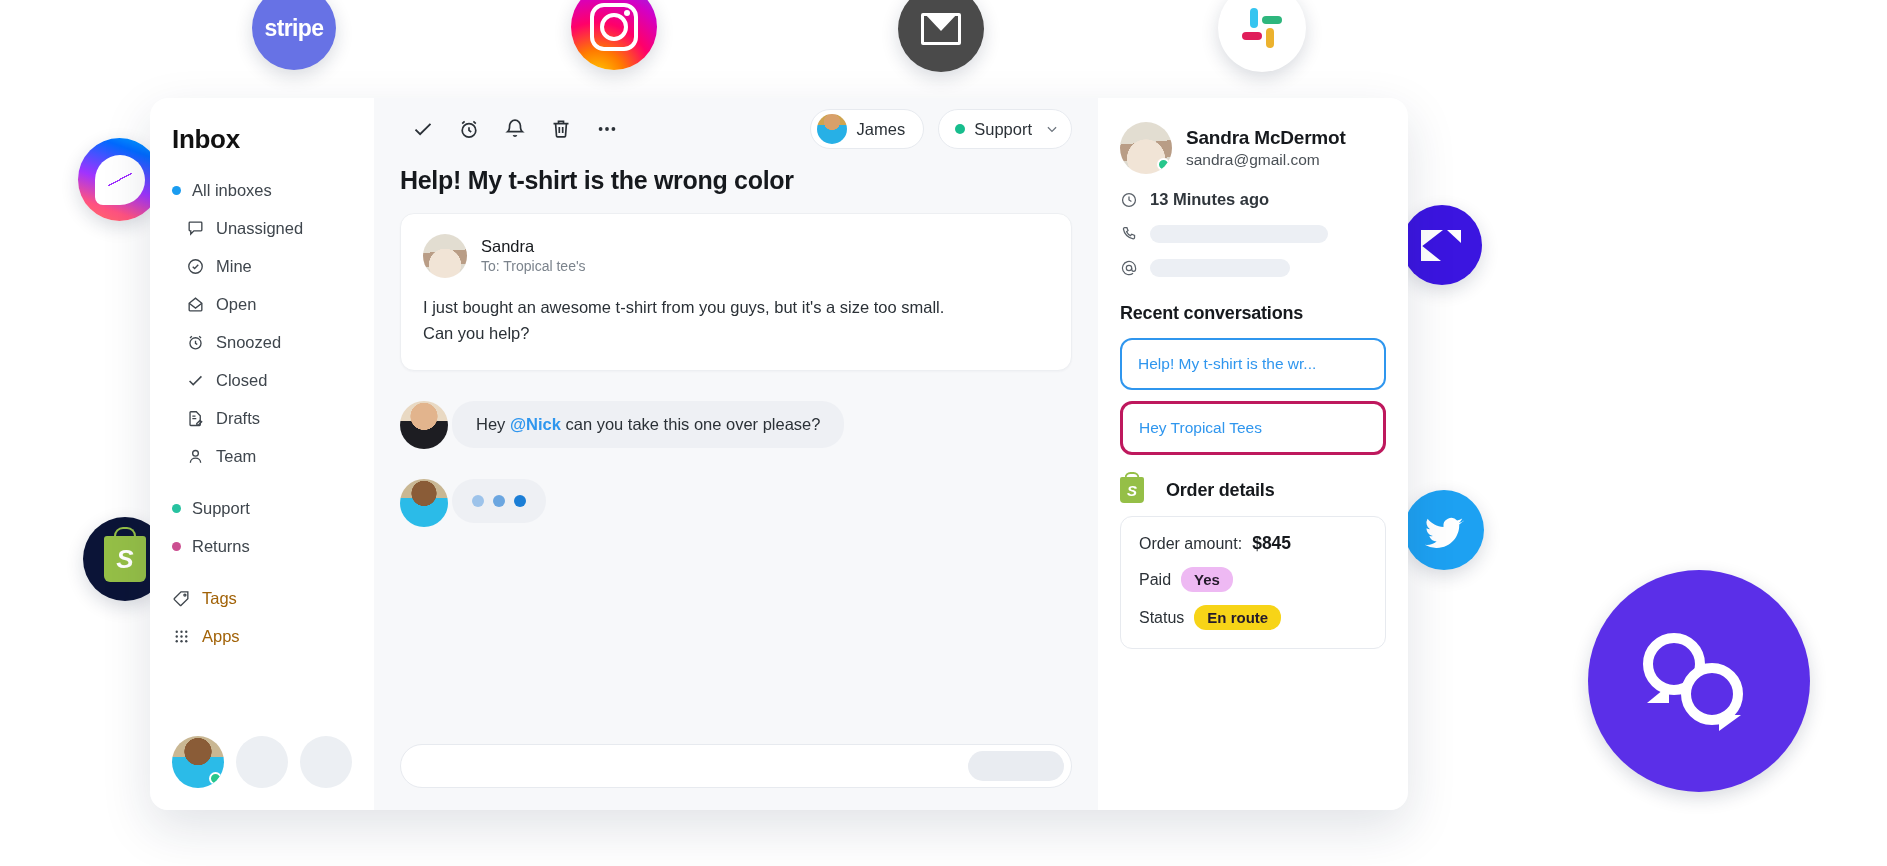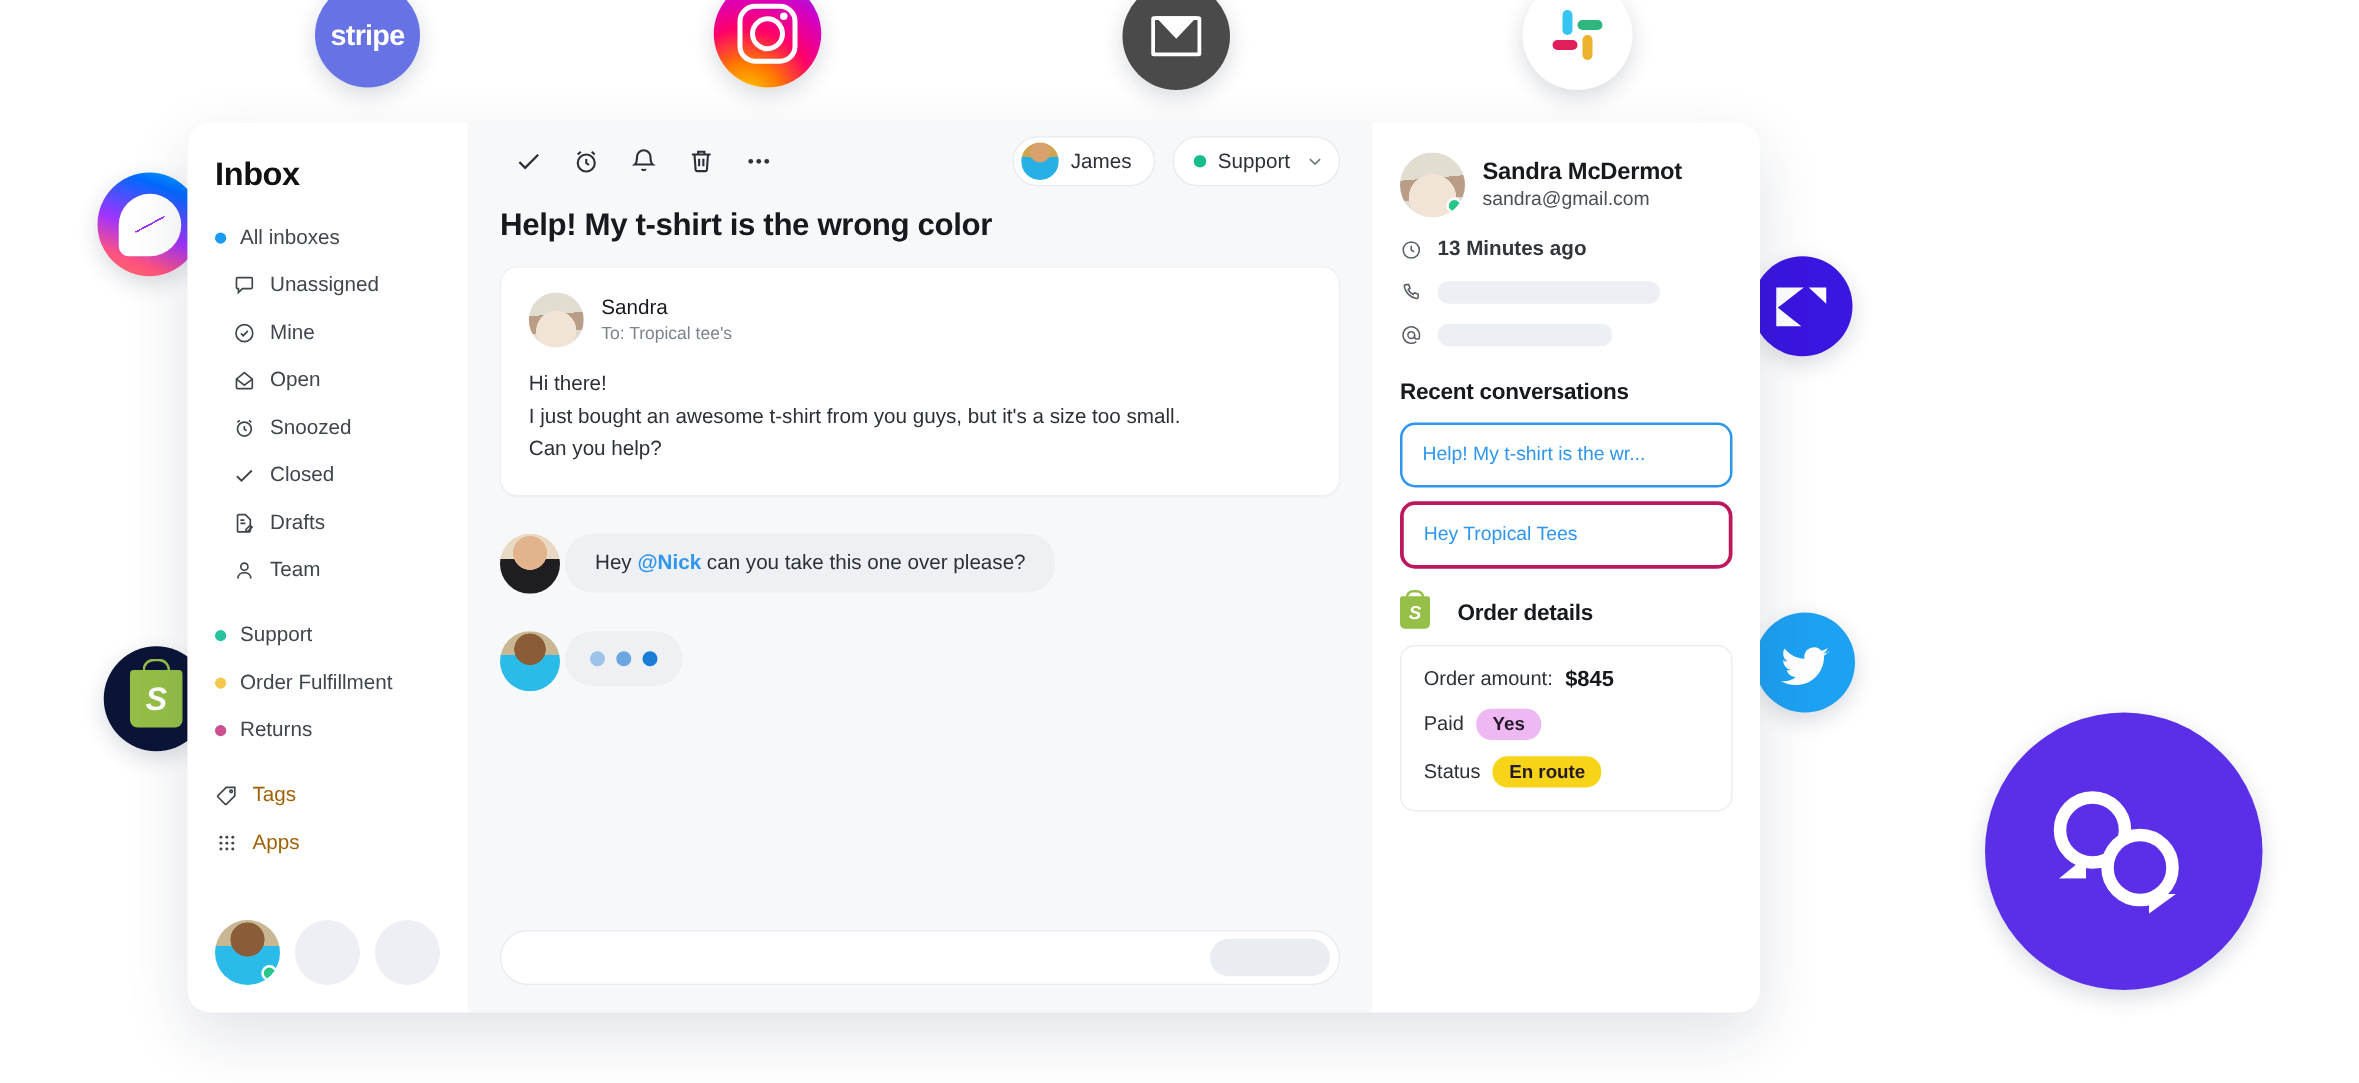--- a/index.html
+++ b/index.html
@@ -327,24 +327,20 @@
         <span class="lbl">Team</span>
       </div>
 
       <div class="nav-gap"></div>
 
       <div class="nav-row top">
         <span class="dot" style="background:#27c2a0"></span>
         <span class="lbl">Support</span>
       </div>
       <div class="nav-row top">
-        <span class="dot" style="background:#f5c84c"></span>
-        <span class="lbl">Order Fulfillment</span>
-      </div>
-      <div class="nav-row top">
         <span class="dot" style="background:#cc4f91"></span>
         <span class="lbl">Returns</span>
       </div>
 
       <div class="nav-gap"></div>
 
       <div class="nav-row">
         <span class="nav-ico">
           <svg viewBox="0 0 24 24" fill="none" stroke="currentColor" stroke-width="1.7">
             <path d="M11.4 3.6H20v8.6l-8.4 8.4a1 1 0 0 1-1.4 0l-7.2-7.2a1 1 0 0 1 0-1.4z"></path>
@@ -440,21 +436,20 @@
 
         <article id="first-message">
           <div class="msg-head">
             <span class="av photo-sandra"></span>
             <div>
               <div class="msg-from">Sandra</div>
               <div class="msg-to">To: Tropical tee's</div>
             </div>
           </div>
           <div class="msg-body">
-            <p>Hi there!</p>
             <p>I just bought an awesome t-shirt from you guys, but it's a size too small.</p>
             <p>Can you help?</p>
           </div>
         </article>
 
         <div class="reply-row">
           <span class="av photo-nick"></span>
           <div class="bubble">
             <span>Hey </span><span class="mention">@Nick</span><span> can you take this one over please?</span>
           </div>

